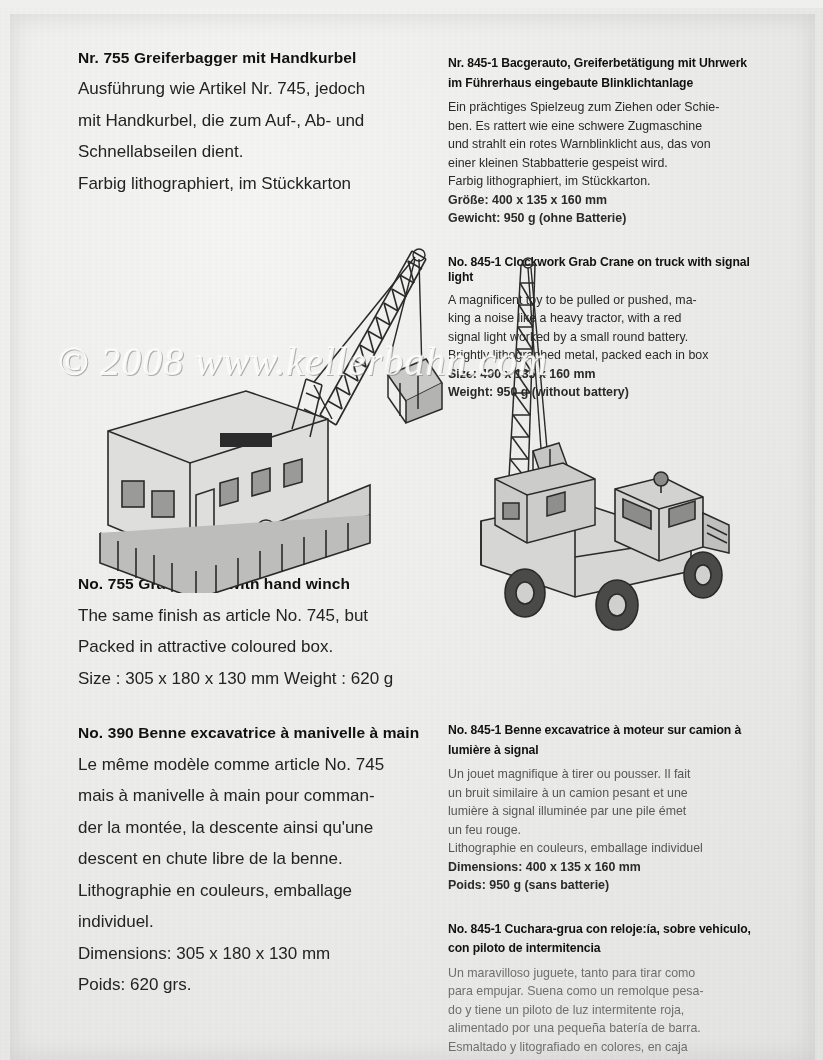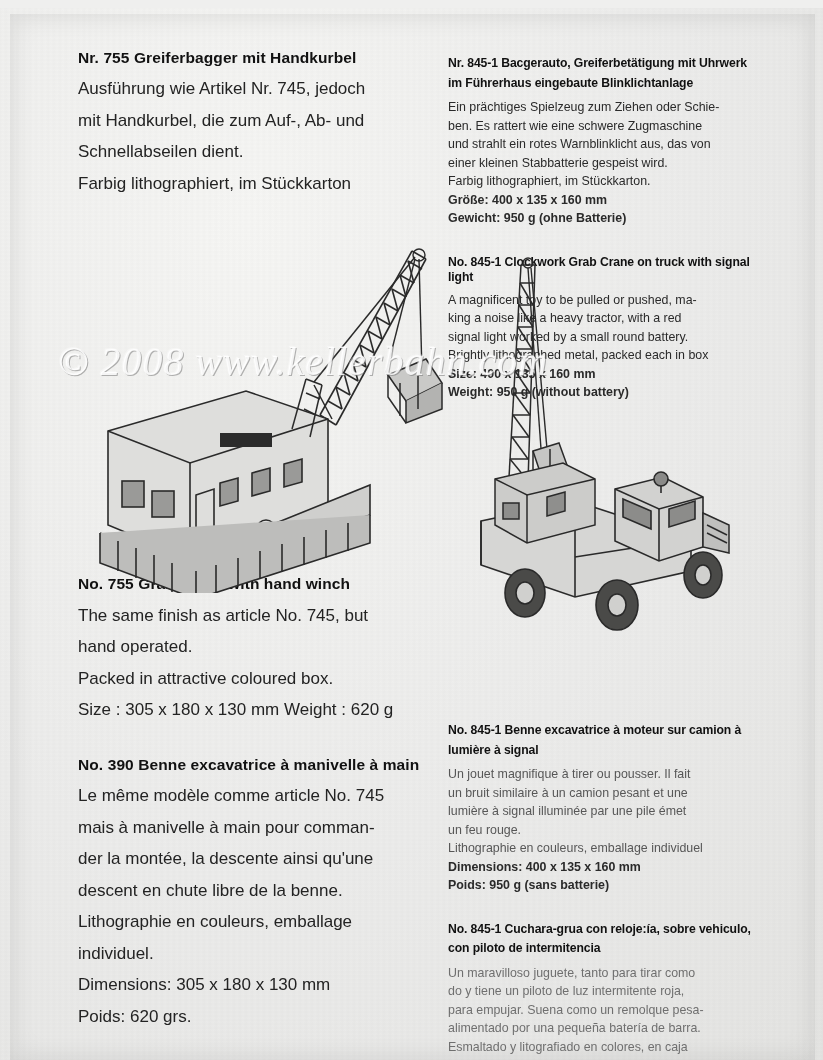--- a/index.html
+++ b/index.html
@@ -118,21 +118,20 @@
       <p class="body">mit Handkurbel, die zum Auf-, Ab- und</p>
       <p class="body">Schnellabseilen dient.</p>
       <p class="body">Farbig lithographiert, im Stückkarton</p>
     </div>
 
     <div style="height:372px;"></div>
 
     <div>
       <p class="hdr">No. 755  Grab Crane with hand winch</p>
       <p class="body">The same finish as article No. 745, but</p>
-      <p class="body">hand operated.</p>
       <p class="body">Packed in attractive coloured box.</p>
       <p class="body">Size : 305 x 180 x 130 mm   Weight : 620 g</p>
     </div>
 
     <div class="spacer-26"></div>
 
     <div>
       <p class="hdr">No. 390  Benne excavatrice à manivelle à main</p>
       <p class="body">Le même modèle comme article No. 745</p>
       <p class="body">mais à manivelle à main pour comman-</p>
@@ -184,22 +183,22 @@
       <p class="body-sm b">Dimensions:  400 x 135 x 160 mm</p>
       <p class="body-sm b">Poids:  950 g  (sans batterie)</p>
     </div>
 
     <div class="spacer-26"></div>
 
     <div>
       <p class="hdr-sm">No. 845-1 Cuchara-grua con reloje:ía, sobre vehiculo,</p>
       <p class="hdr-sm" style="margin-bottom:8px;">con piloto de intermitencia</p>
       <p class="body-sm faded">Un maravilloso juguete, tanto para tirar como</p>
+      <p class="body-sm faded">para empujar. Suena como un remolque pesa-</p>
       <p class="body-sm faded">do  y  tiene  un  piloto  de  luz  intermitente  roja,</p>
-      <p class="body-sm faded">para empujar. Suena como un remolque pesa-</p>
       <p class="body-sm faded">alimentado por una pequeña batería de barra.</p>
       <p class="body-sm faded">Esmaltado  y  litografiado  en  colores,  en  caja</p>
       <p class="body-sm faded">de cartón.</p>
 
     </div>
   </div>
 
   <div class="illus" id="illus-grab-crane">
     <svg viewBox="0 0 420 360" width="420" height="360">
       <g stroke="#2a2a2a" fill="none" stroke-width="1.4">

